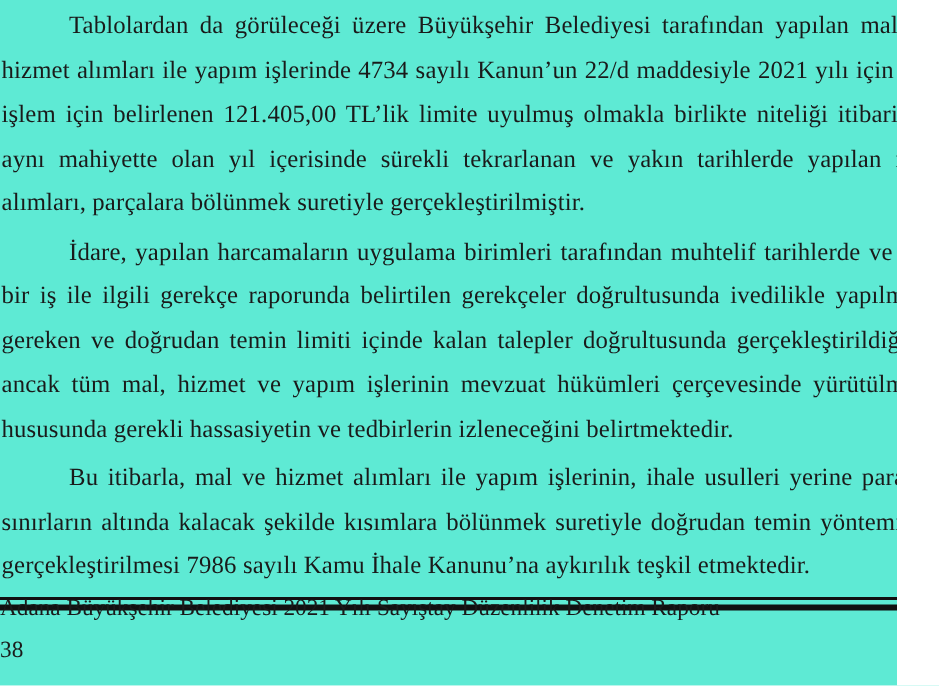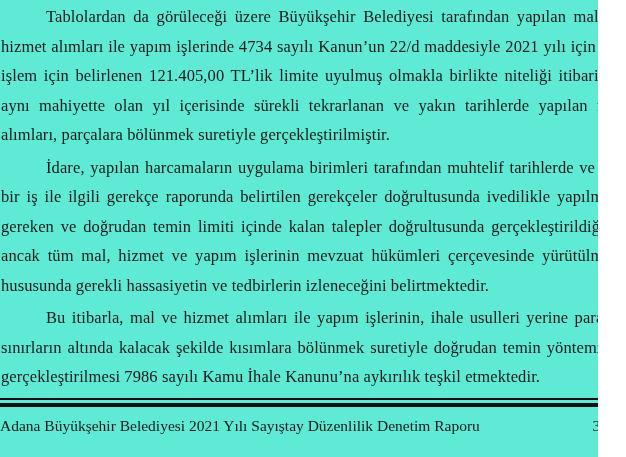--- a/index.html
+++ b/index.html
@@ -44,27 +44,28 @@
     height: 3px;
     background: transparent;
   }
   .footer-rule .rule-thick {
     height: 4px;
     background: #111111;
   }
   .footer-row {
     position: absolute;
     left: 0;
-    top: 412px;
+    top: 392px;
     width: 610px;
     display: flex;
     justify-content: space-between;
     align-items: baseline;
     font-size: 15.5px;
     line-height: 28px;
+    flex-direction: column;
   }
   .footer-title {
     white-space: nowrap;
   }
   .footer-page {
     padding-right: 2px;
   }
 </style>
 </head>
 <body>

